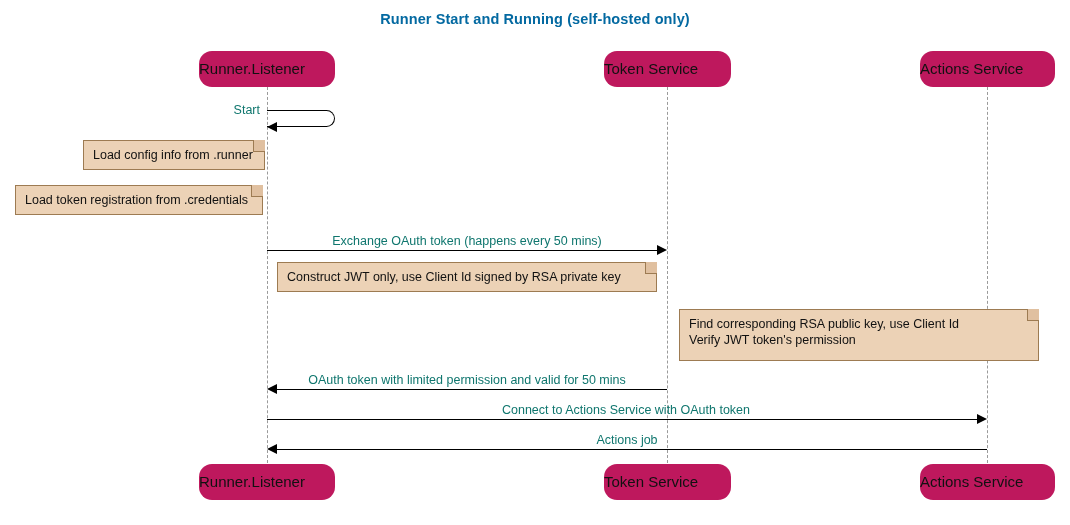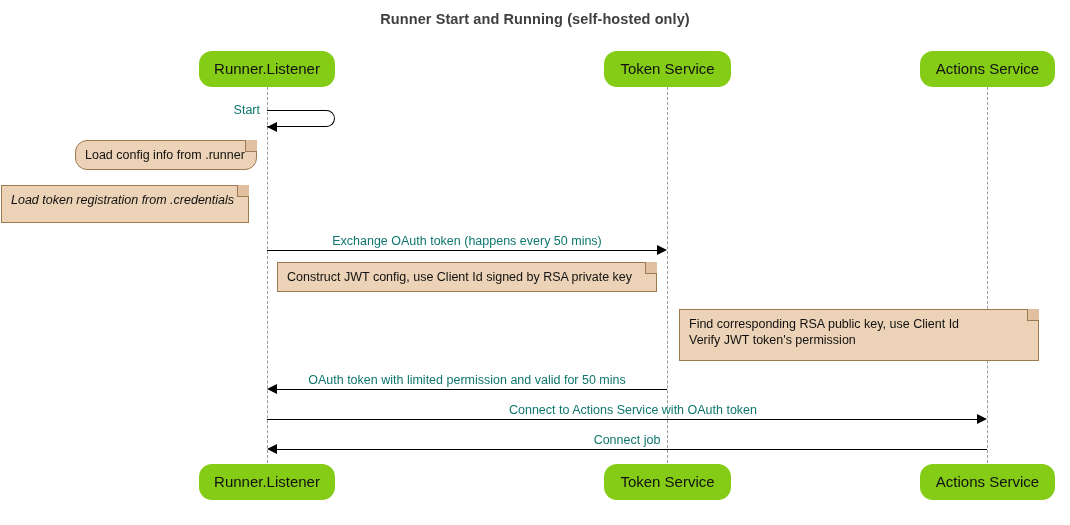--- a/index.html
+++ b/index.html
@@ -20,37 +20,36 @@
   }
   
   .diagram-title {
     position: absolute;
     left: 0;
     top: 11px;
     width: 1070px;
     text-align: center;
     font-size: 14.5px;
     font-weight: bold;
-    color: #404040;
+    color: #0369a1;
     letter-spacing: 0.1px;
   }
   
   .lifeline {
     position: absolute;
     width: 0;
     border-left: 1px dashed #9a9a9a;
   }
   
   .participant {
     position: absolute;
-    background: #84cc16;
+    background: #be185d;
     border-radius: 13px;
     height: 36px;
     line-height: 36px;
-    text-align: center;
     font-size: 15px;
     color: #111;
     white-space: nowrap;
   }
   
   .note {
     position: absolute;
     background: #ecd2b6;
     border: 1px solid #9d7b52;
     box-sizing: border-box;
@@ -120,54 +119,54 @@
     <span>Token Service</span>
   </div>
   <div class="participant" style="left:920px; top:51px; width:135px;">
     <span>Actions Service</span>
   </div>
 
   <div class="msg-label right-align" style="left:168px; top:103px; width:92px;">Start</div>
   <div class="selfloop" style="left:267px; top:110px; width:68px; height:17px;"></div>
   <div class="arrowhead left" style="left:267px; top:122px;"></div>
 
-  <div class="note" style="left:75px; top:140px; width:182px; height:30px;border-radius:12px;">
+  <div class="note" style="left:83px; top:140px; width:182px; height:30px;">
     <span class="fold"></span>
     <span class="note-line">Load config info from .runner</span>
   </div>
 
-  <div class="note" style="left:1px; top:185px; width:248px; height:38px;font-style:italic;">
+  <div class="note" style="left:15px; top:185px; width:248px; height:30px;">
     <span class="fold"></span>
     <span class="note-line">Load token registration from .credentials</span>
   </div>
 
   <div class="msg-label" style="left:267px; top:234px; width:400px;text-align:center;">Exchange OAuth token (happens every 50 mins)</div>
   <div class="msg-line" style="left:267px; top:250px; width:390px;"></div>
   <div class="arrowhead right" style="left:657px; top:245px;"></div>
 
   <div class="note" style="left:277px; top:262px; width:380px; height:30px;">
     <span class="fold"></span>
-    <span class="note-line">Construct JWT config, use Client Id signed by RSA private key</span>
+    <span class="note-line">Construct JWT only, use Client Id signed by RSA private key</span>
   </div>
 
   <div class="note" style="left:679px; top:309px; width:360px; height:52px;">
     <span class="fold"></span>
     <span class="note-line">Find corresponding RSA public key, use Client Id</span>
     <span class="note-line">Verify JWT token's permission</span>
   </div>
 
   <div class="msg-label" style="left:267px; top:373px; width:400px;">OAuth token with limited permission and valid for 50 mins</div>
   <div class="msg-line" style="left:277px; top:389px; width:390px;"></div>
   <div class="arrowhead left" style="left:267px; top:384px;"></div>
 
-  <div class="msg-label" style="left:273px; top:403px; width:720px;">Connect to Actions Service with OAuth token</div>
+  <div class="msg-label" style="left:266px; top:403px; width:720px;">Connect to Actions Service with OAuth token</div>
   <div class="msg-line" style="left:267px; top:419px; width:710px;"></div>
   <div class="arrowhead right" style="left:977px; top:414px;"></div>
 
-  <div class="msg-label" style="left:267px; top:433px; width:720px;">Connect job</div>
+  <div class="msg-label" style="left:267px; top:433px; width:720px;">Actions job</div>
   <div class="msg-line" style="left:277px; top:449px; width:710px;"></div>
   <div class="arrowhead left" style="left:267px; top:444px;"></div>
 
   <div class="participant" style="left:199px; top:464px; width:136px;">
     <span>Runner.Listener</span>
   </div>
   <div class="participant" style="left:604px; top:464px; width:127px;">
     <span>Token Service</span>
   </div>
   <div class="participant" style="left:920px; top:464px; width:135px;">

